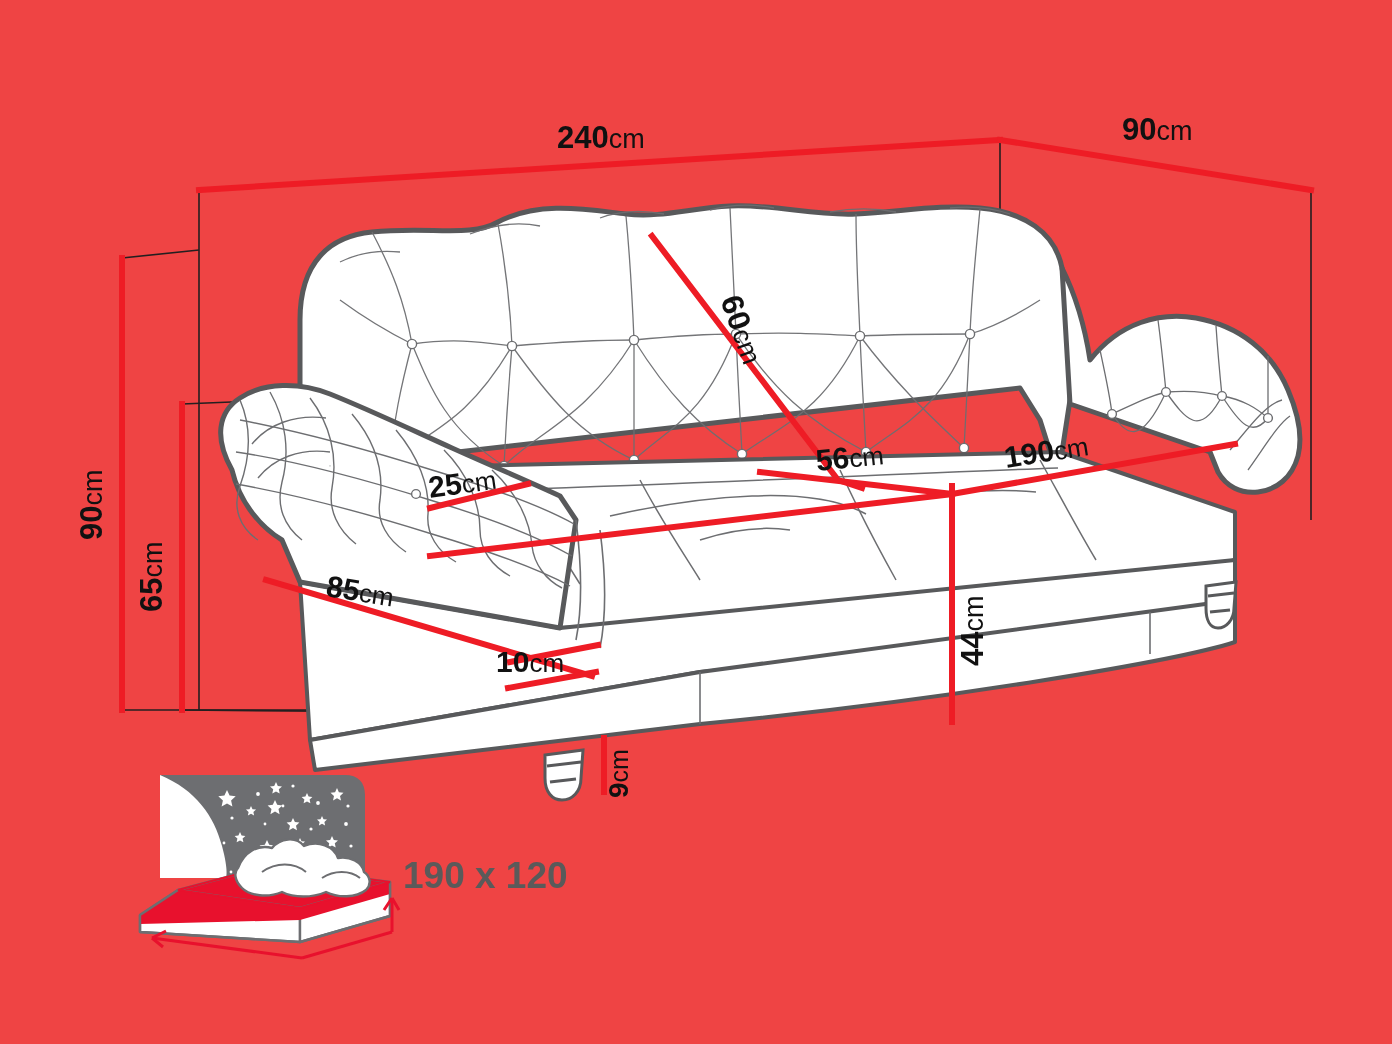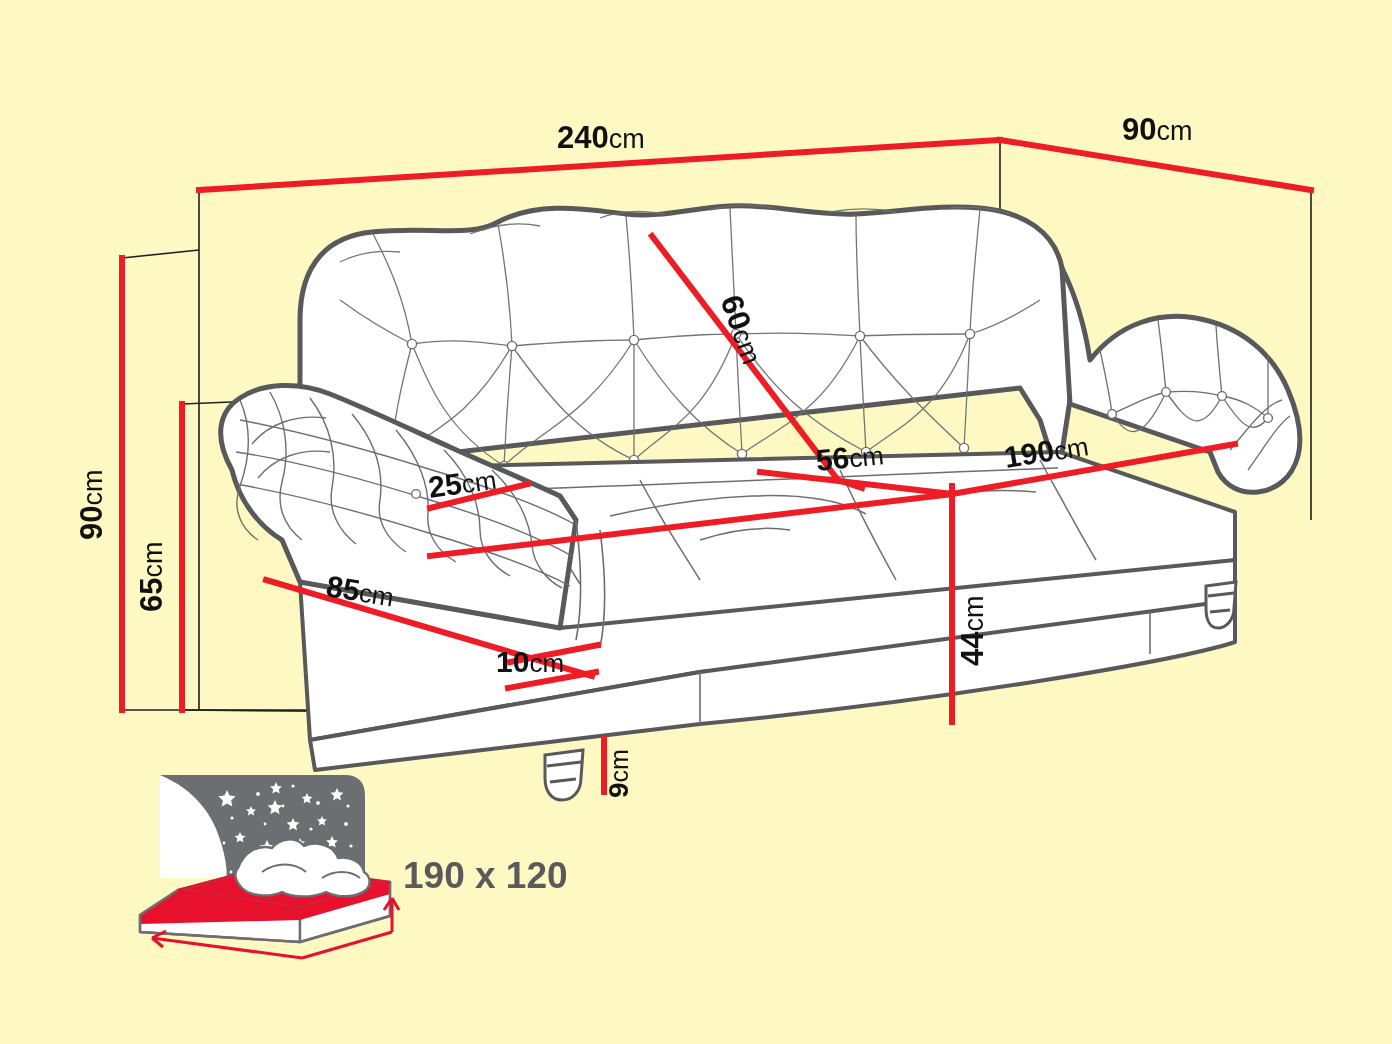--- a/index.html
+++ b/index.html
@@ -7,21 +7,21 @@
     padding: 0;
     background: #ffffff;
   }
   body {
     font-family: "Liberation Sans", sans-serif;
   }
   #stage {
     position: relative;
     width: 1392px;
     height: 1044px;
-    background: #fef9c3;
+    background: #ef4444;
     overflow: hidden;
   }
   #diagram {
     position: absolute;
     left: 0;
     top: 0;
     width: 1392px;
     height: 1044px;
   }
   .dim-label {

